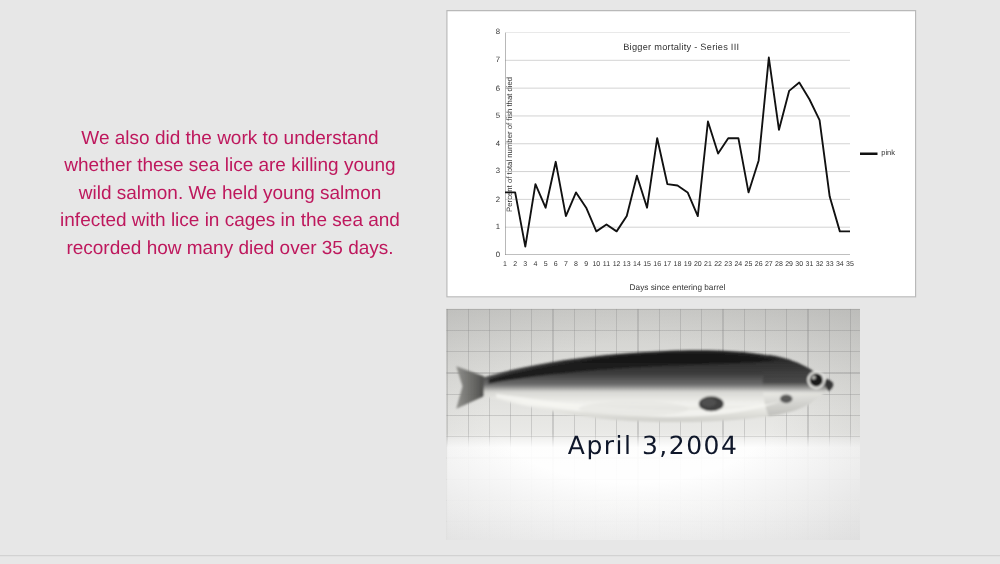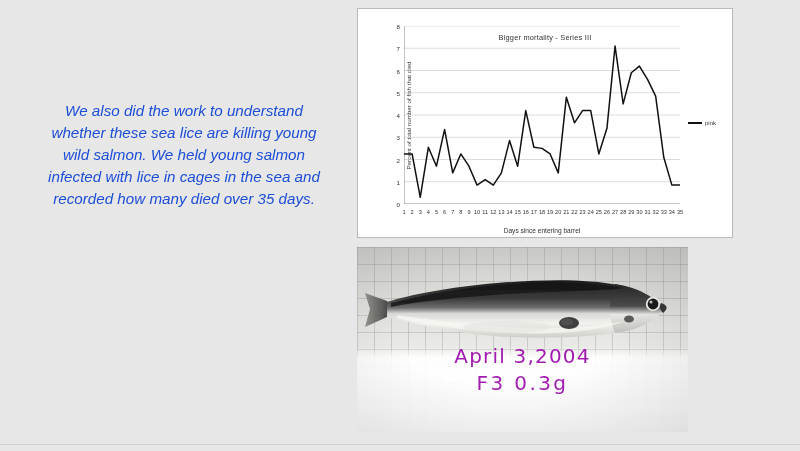--- a/index.html
+++ b/index.html
@@ -26,23 +26,22 @@
   }
 
   
   .text-block {
     position: absolute;
     left: 48px; top: 100px;
     width: 272px;
     text-align: center;
     font-size: 15.2px;
     line-height: 1.44;
-    color: #1d4ed8;
+    color: #be185d;
     font-family: "Liberation Sans", sans-serif;
-    font-style: italic;
   }
   .text-block p { margin: 0; }
   .text-block p.spacer-before { margin-top: 22px; }
 
   
   .chart-panel {
     position: absolute;
     left: 357px; top: 8px;
     width: 376px; height: 230px;
     background: #ffffff;
@@ -156,21 +155,21 @@
   .fish-svg {
     position: absolute;
     left: 0; top: 0;
     width: 331px; height: 185px;
   }
   .handwriting {
     position: absolute;
     left: 0; top: 96px;
     width: 331px;
     text-align: center;
-    color: #a21caf;
+    color: #0f172a;
     font-family: "DejaVu Sans", sans-serif;
     letter-spacing: 1.2px;
   }
   .hw-line1 { font-size: 20px; line-height: 1.35; }
   .hw-line2 { font-size: 20px; line-height: 1.35; letter-spacing: 2.4px; }
 </style>
 </head>
 <body>
 
 <div class="slide">
@@ -352,18 +351,17 @@
         <circle cx="294" cy="55" r="1.6" fill="#e8e8e4" opacity="0.8"></circle>
 
         <path d="M304,56 C310,58 312,61 306,66 C303,63 302,59 304,56 Z" fill="#303030"></path>
       </g>
     </svg>
 
     <div class="photo-vignette"></div>
 
     <div class="handwriting">
       <div class="hw-line1">April 3,2004</div>
-      <div class="hw-line2">F3  0.3g</div>
     </div>
   </div>
 
   <div class="bottom-rule"></div>
 </div>
 
 </body></html>

